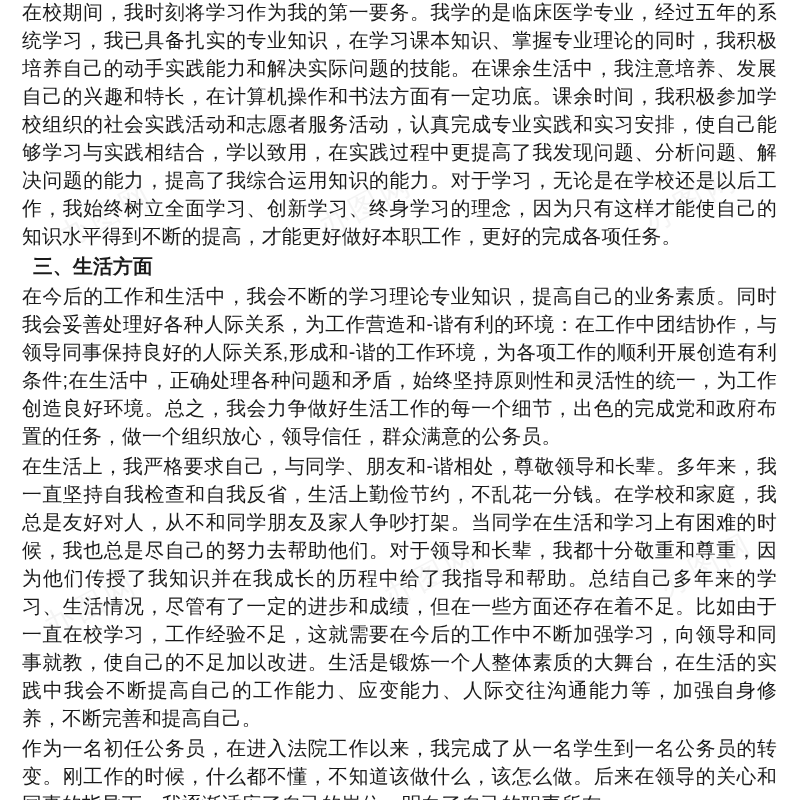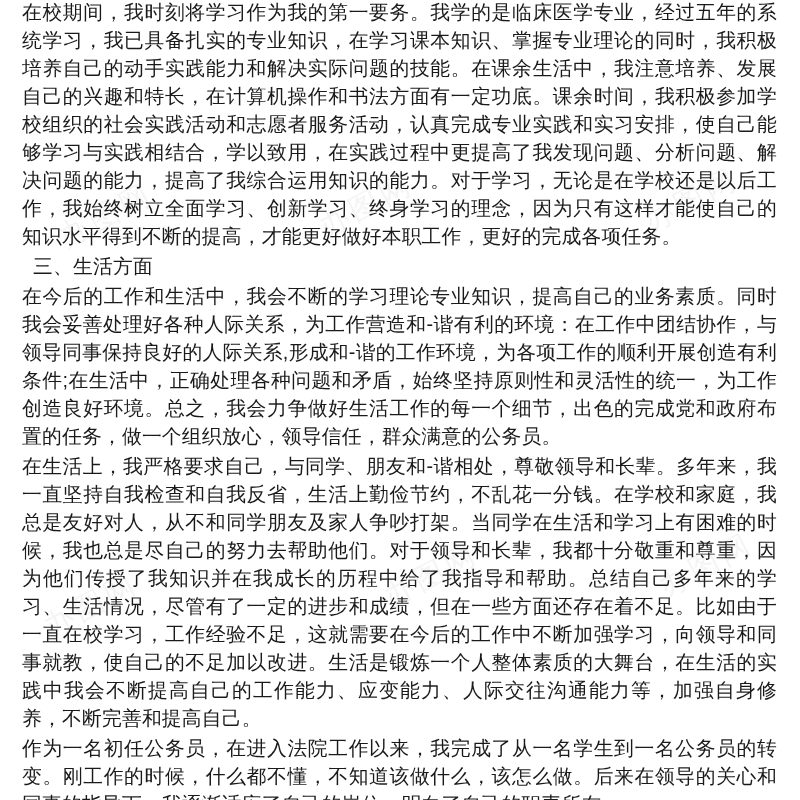--- a/index.html
+++ b/index.html
@@ -52,21 +52,21 @@
     color: #1a1a1a;
     font-size: 19.8px;
     line-height: 28px;
   }
   .content p {
     margin: 0 0 2px 0;
     text-align: justify;
     letter-spacing: 0.2px;
   }
   .content .heading {
-    font-weight: normal;
+    font-weight: bold;
     text-align: left;
     padding-left: 11px;
   }
 </style>
 </head>
 <body>
 
 <div class="page">
 
   <div class="wm-layer">

